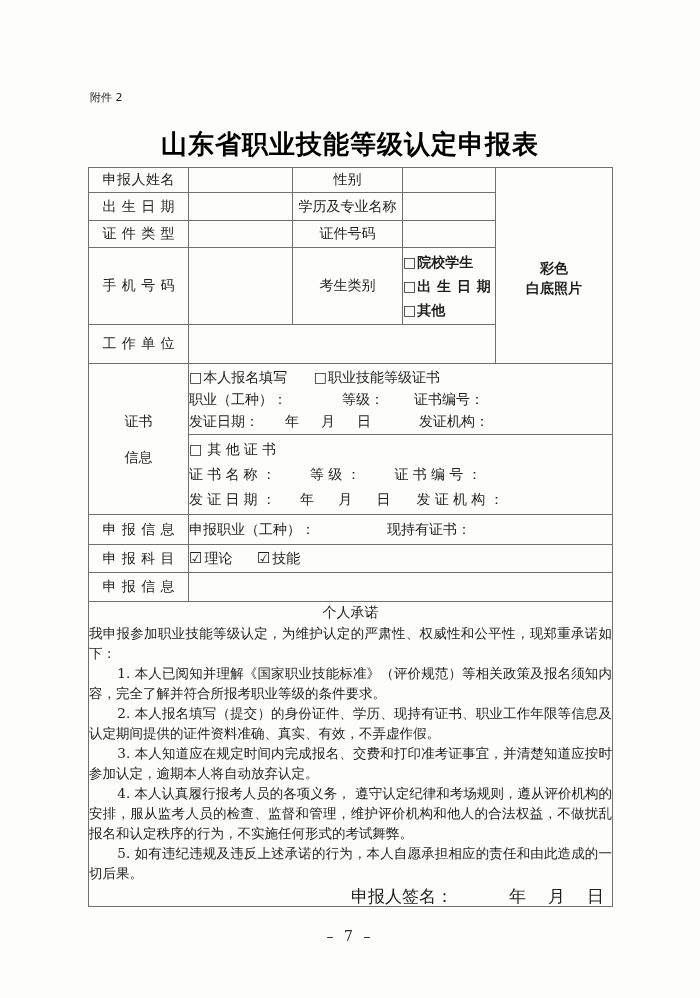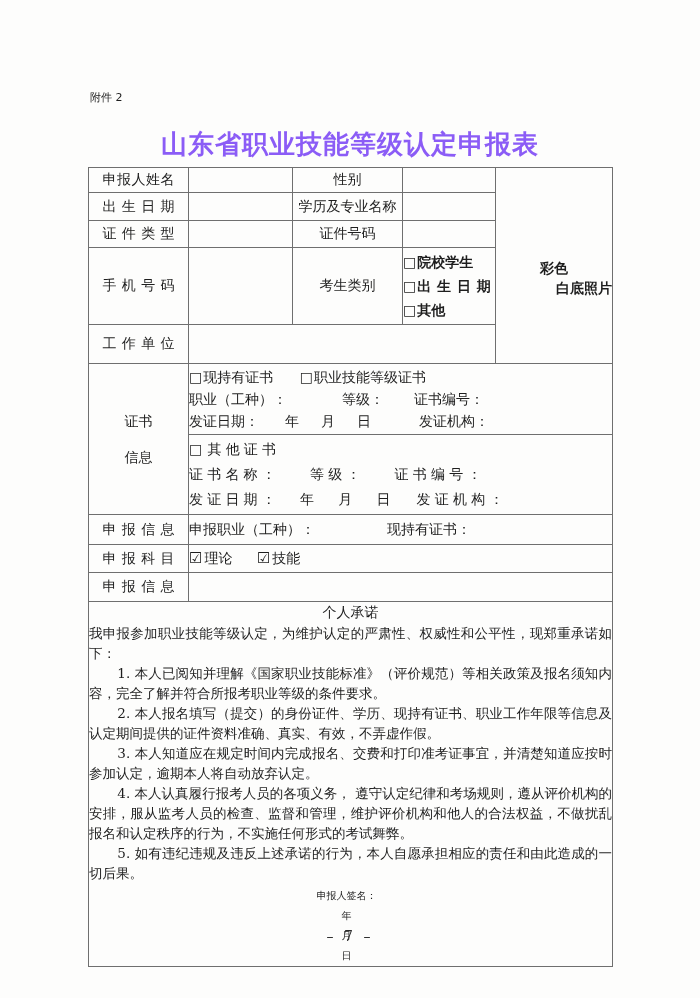--- a/index.html
+++ b/index.html
@@ -5,35 +5,35 @@
   html,body{margin:0;padding:0;background:#e8e8e8;}
   .page{
     position:relative;width:700px;height:998px;background:#fdfdfc;
     font-family:"DejaVu Serif","Liberation Serif",serif;
     color:#1e1e1e;overflow:hidden;margin:0 auto;
   }
   .attachment{position:absolute;top:90px;left:90px;font-size:11px;
     font-family:"DejaVu Sans","Liberation Sans",sans-serif;}
   .doc-title{position:absolute;top:127px;left:0;width:700px;text-align:center;
     font-size:26px;font-weight:700;letter-spacing:1px;
-    font-family:"DejaVu Sans","Liberation Sans",sans-serif;color:#8b5cf6;}
+    font-family:"DejaVu Sans","Liberation Sans",sans-serif;color:#000000;}
   table.form{position:absolute;top:167px;left:88px;width:524px;
     border-collapse:collapse;table-layout:fixed;}
   table.form td{border:1px solid #6f6f6f;font-size:14px;padding:0;
     vertical-align:middle;overflow:hidden;}
   .r-a td{height:24px}.r-b td{height:27px}.r-c td{height:26px}
   .r-d td{height:76px}.r-e td{height:38px}.r-f td{height:70px}
   .r-g td{height:79px}.r-h td{height:29px}.r-i td{height:27px}
   .r-j td{height:28px}.r-k td{height:302px}
   td.lbl{text-align:center;}
   .dist{display:inline-block;width:72px;text-align:justify;text-align-last:justify;}
   td.val{background:#fdfdfc;}
   td.photo{text-align:center;font-weight:bold;}
   .photo-inner{transform:translateY(12px);line-height:20px;}
-  .photo-inner div+div{margin-top:0;text-align:right;}
+  .photo-inner div+div{margin-top:0;}
   td.cand{padding:5px 4px 4px 7px;vertical-align:middle;}
   .copt{line-height:24px;white-space:nowrap;font-weight:bold;}
   .cbx{font-family:"DejaVu Sans","Liberation Sans",sans-serif;font-size:14px;
     margin-right:1px;}
   .cbx-ck{font-family:"DejaVu Sans","Liberation Sans",sans-serif;font-size:15px;
     font-weight:700;margin-right:2px;}
   .spread{letter-spacing:0.42em;}
   td.certcell{padding:4px 6px 2px 10px;vertical-align:middle;}
   .cline{line-height:22px;white-space:nowrap;}
   td.cert2 .cline{line-height:25px;letter-spacing:0.30em;}
@@ -43,21 +43,21 @@
   .ml-d{margin-left:55px;}
   .ml-e{margin-left:30px;}
   .ml-f{margin-left:72px;}
   .ml-g{margin-left:20px;}
   td.content{padding-left:10px;}
   td.promise{padding:3px 10px 4px;vertical-align:top;}
   .p-title{text-align:center;line-height:21px;}
   .p-intro,.p-item{text-align:justify;line-height:20px;font-size:13.5px;}
   .p-item{text-indent:2.1em;}
   .p-sign{display:flex;justify-content:flex-end;align-items:center;
-    line-height:20px;margin-top:3px;padding-right:8px;font-size:10px;flex-direction:column;}
+    line-height:20px;margin-top:3px;padding-right:8px;font-size:17px;}
   .p-sign .gap1{width:56px;}
   .p-sign .gap2{width:22px;}
   .footer{position:absolute;top:928px;left:0;width:700px;text-align:center;
     font-size:14px;letter-spacing:3px;color:#2a2a2a;}
 </style>
 </head>
 <body>
 
 <div class="page">
 
@@ -119,21 +119,21 @@
 
     <tr class="r-f">
       <td class="lbl" rowspan="2">
         <div style="line-height:36px;">
           <div>证书</div>
           <div>信息</div>
         </div>
       </td>
       <td class="certcell" colspan="4">
         <div class="cline">
-          <span class="cbx">□</span><span>现持有证书</span>
+          <span class="cbx">□</span><span>本人报名填写</span>
           <span class="ml-b cbx">□</span><span>职业技能等级证书</span>
         </div>
         <div class="cline">
           <span>职业（工种）：</span><span class="ml-d">等级：</span><span class="ml-e">证书编号：</span>
         </div>
         <div class="cline">
           <span>发证日期：</span><span class="ml-a">年</span><span class="ml-b">月</span><span class="ml-b">日</span><span class="ml-c">发证机构：</span>
         </div>
       </td>
     </tr>

